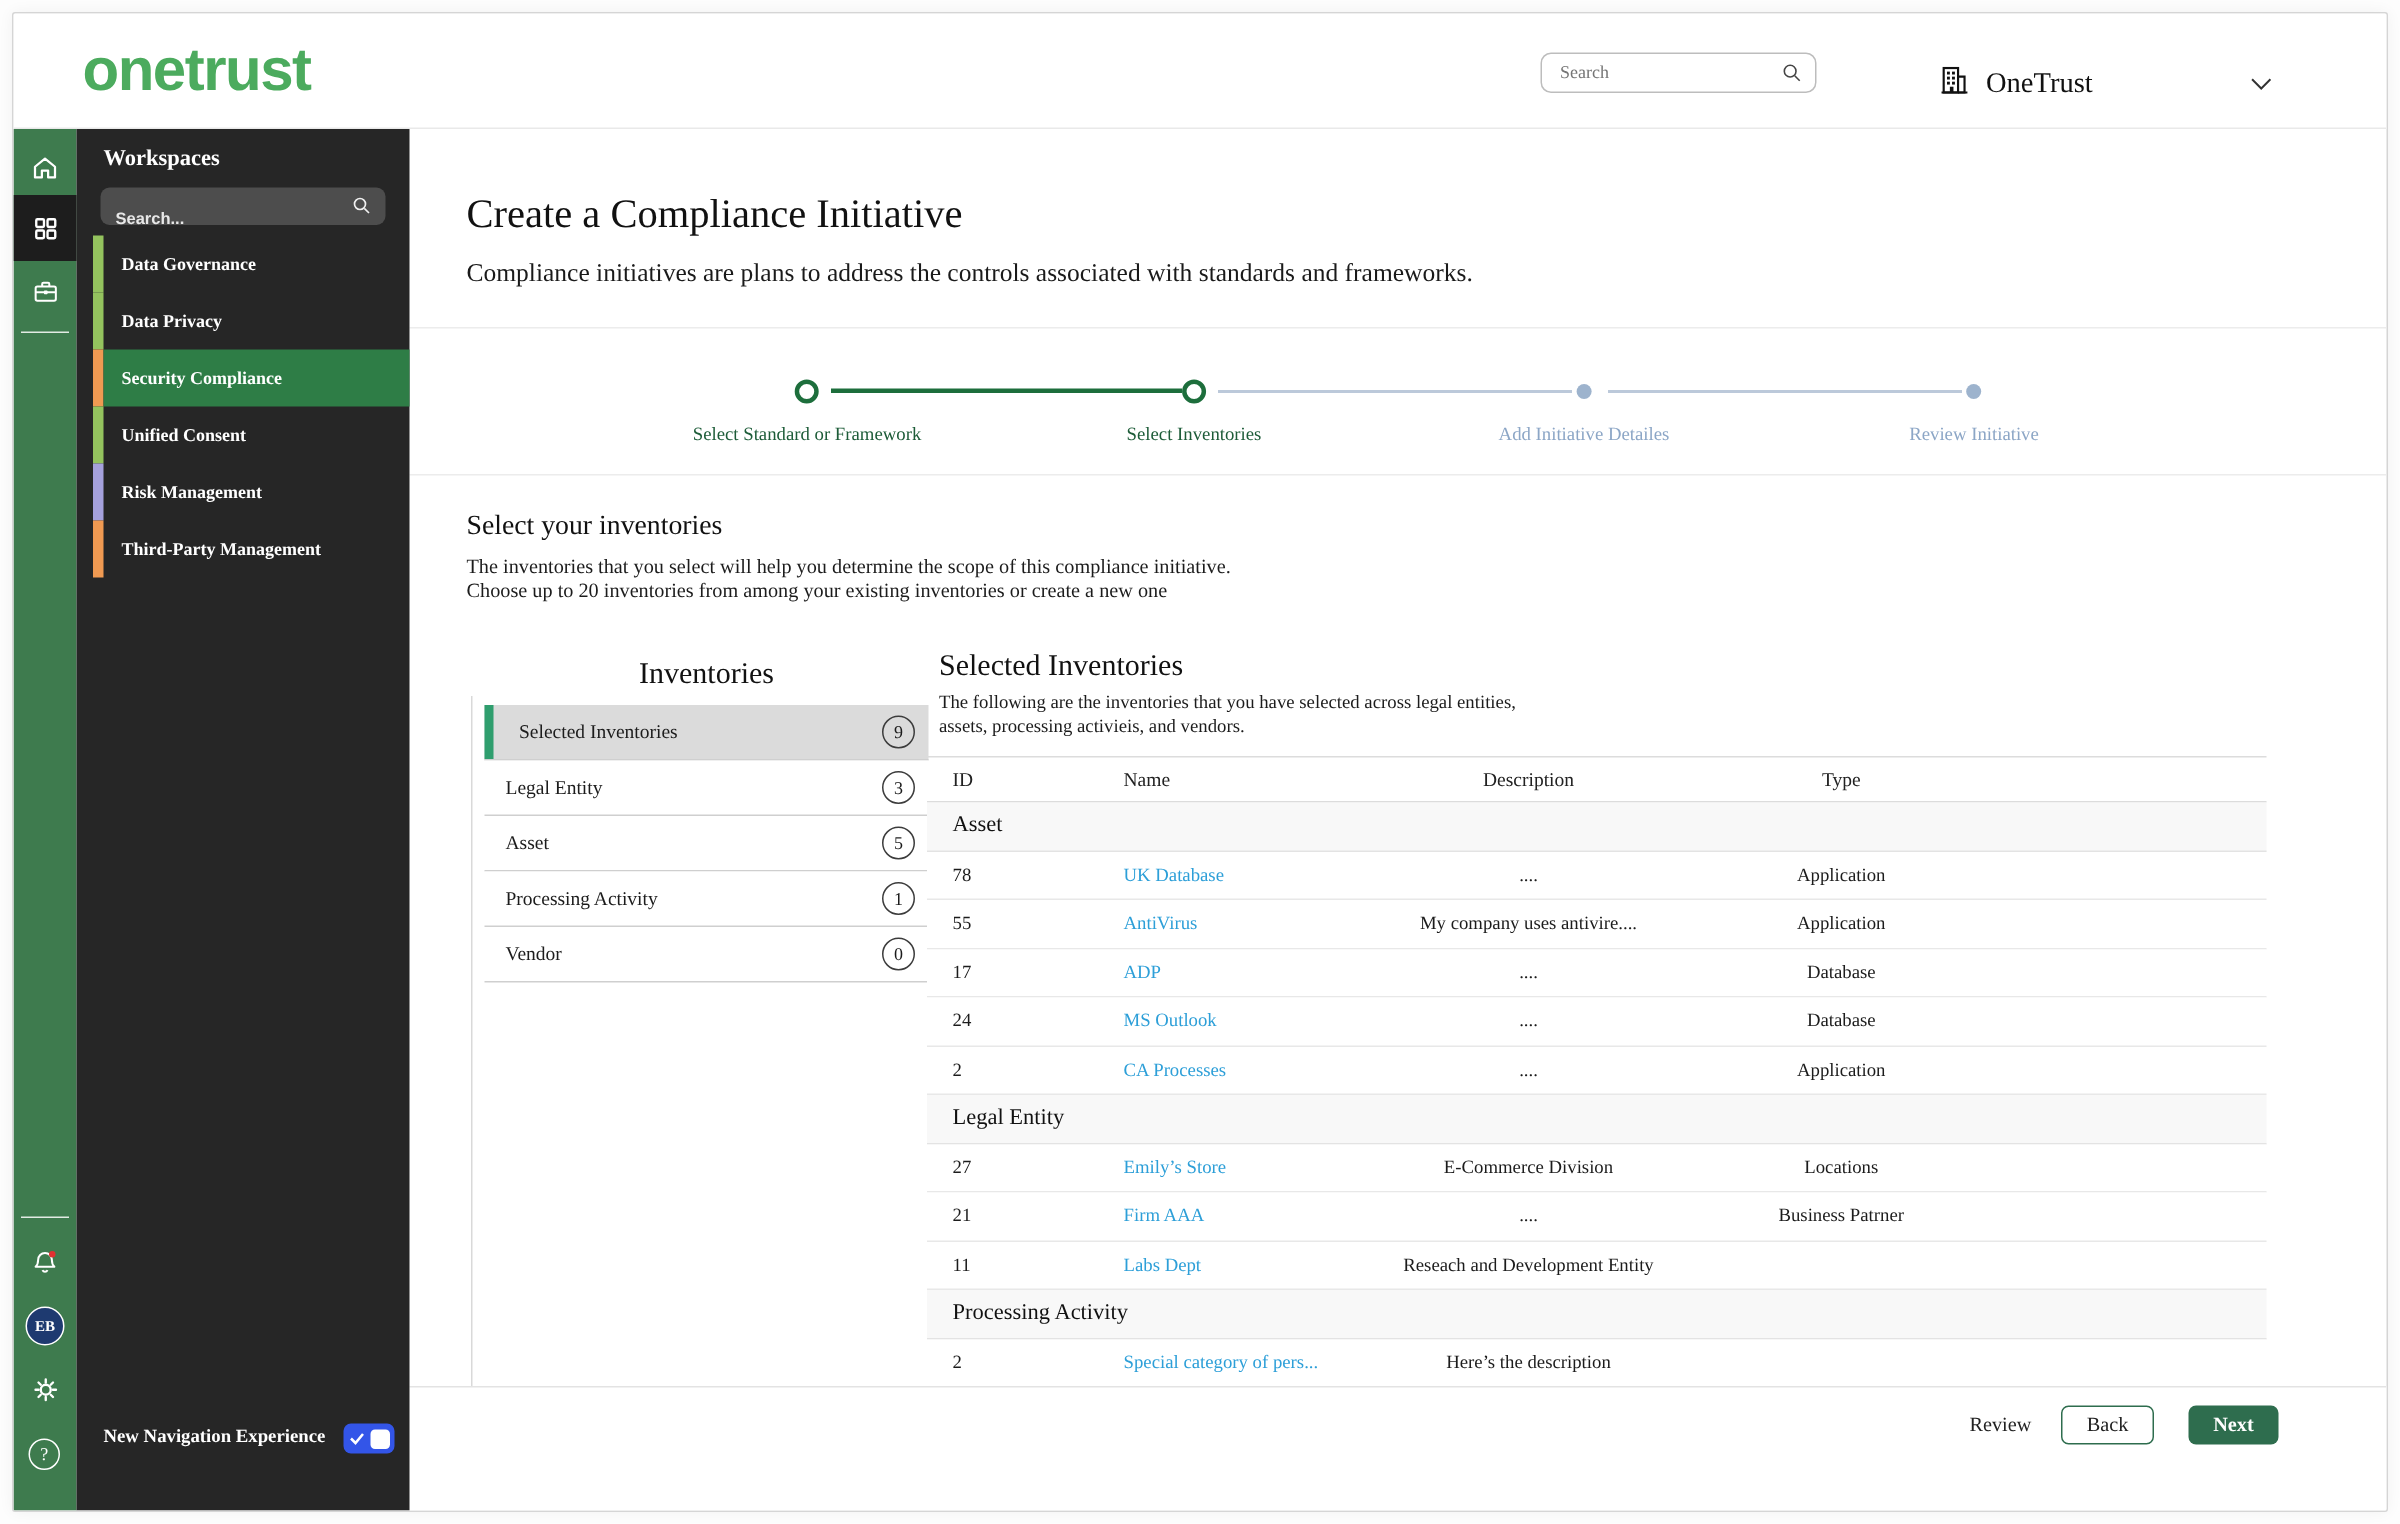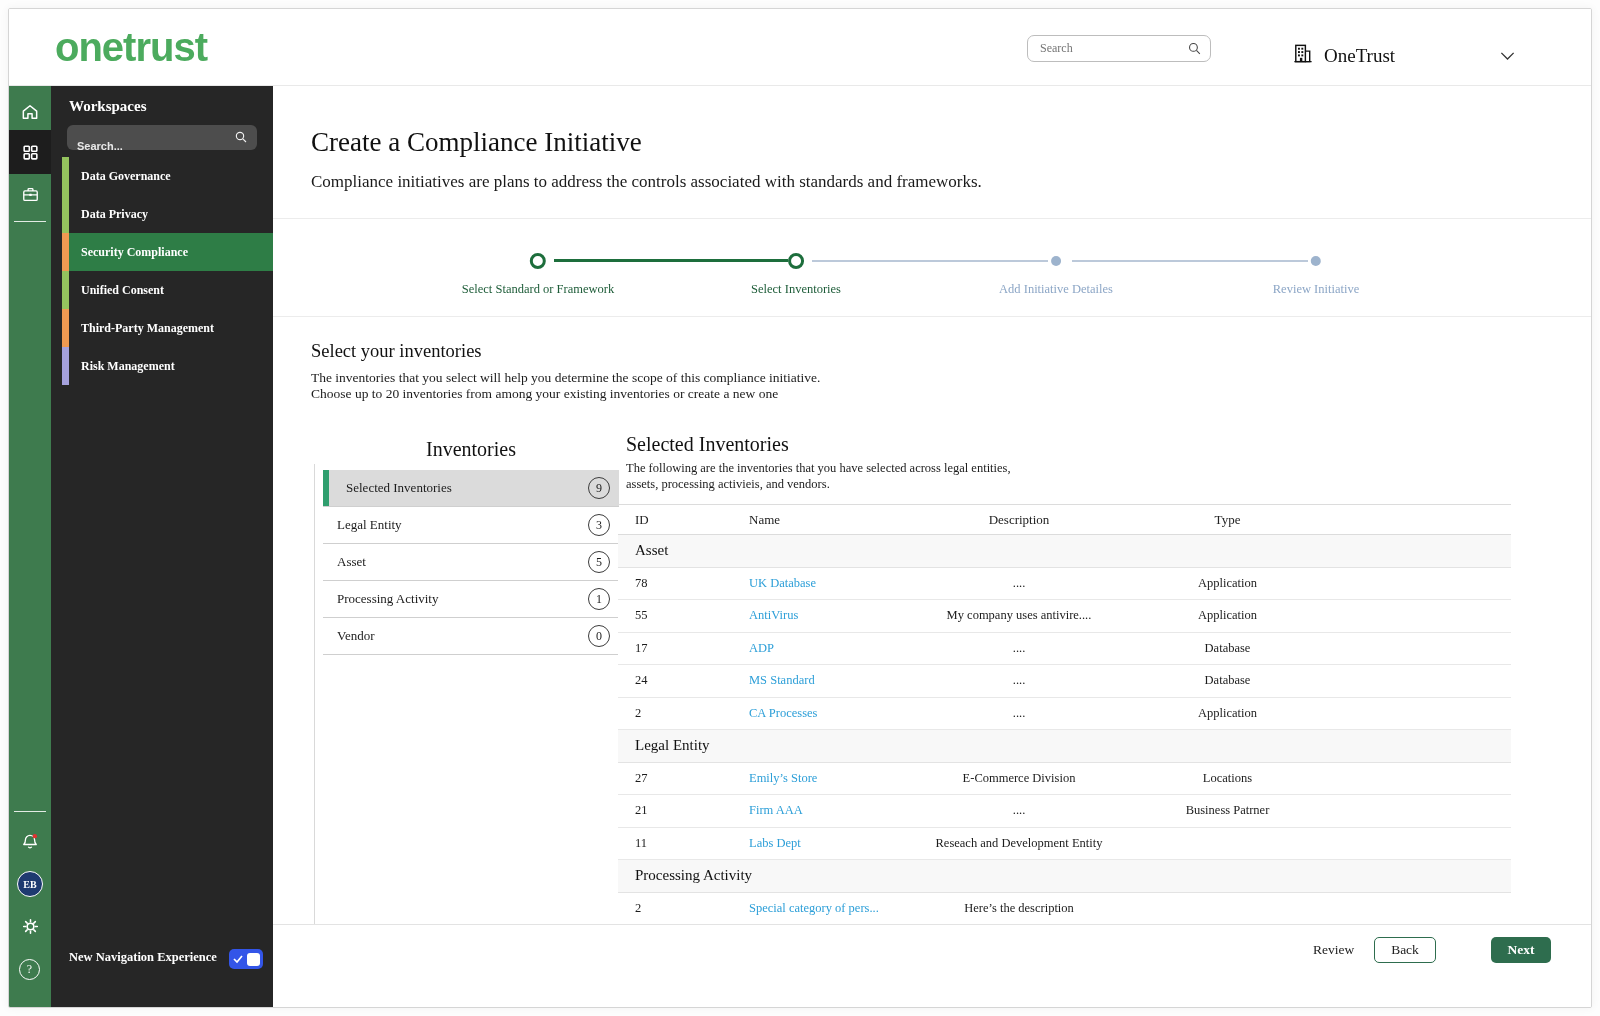--- a/index.html
+++ b/index.html
@@ -96,21 +96,21 @@
   .t-row .c { font-size:12.5px; color:#1c1c1c; }
   .link { color:#2d9fd8; cursor:pointer; }
 
   
   .footer { position:absolute; left:264px; right:0; bottom:0; height:83px; background:#fff; border-top:1px solid #e3e3e3; z-index:2; }
   .btn-cancel { position:absolute; left:1296px; top:928px; height:26px; padding:0 8px; background:transparent; border:0;
                 font-family:"Liberation Serif",serif; font-size:13.5px; color:#222; z-index:3; cursor:pointer; }
   .btn-back { position:absolute; left:1365px; top:928px; width:62px; height:26px; background:#fff; border:1.5px solid #2e6d4e;
               border-radius:5px; font-family:"Liberation Serif",serif; font-size:13.5px; color:#222; z-index:3; cursor:pointer; }
   .btn-next { position:absolute; left:1450px; top:928px; width:60px; height:26px; background:#2e6d4e; border:0;
-              border-radius:5px; font-family:"Liberation Serif",serif; font-size:13.5px; font-weight:700; color:#fff; z-index:3; cursor:pointer;margin-left:32px; }
+              border-radius:5px; font-family:"Liberation Serif",serif; font-size:13.5px; font-weight:700; color:#fff; z-index:3; cursor:pointer; }
 </style>
 </head>
 <body>
 
 <div class="window">
 
   <div class="header">
     <div class="logo">onetrust</div>
     <div class="hsearch">
       <input type="text" placeholder="Search" style="">
@@ -219,26 +219,26 @@
       <div class="ws-item selected">
         <div class="bar" style="background-color: rgb(240, 154, 82);"></div>
         <div class="sel-bg"></div>
           <div class="lbl">Security Compliance</div>
       </div>
       <div class="ws-item">
         <div class="bar" style="background-color: rgb(148, 195, 94);"></div>
         <div class="lbl">Unified Consent</div>
       </div>
       <div class="ws-item">
+        <div class="bar" style="background-color: rgb(165, 161, 220);"></div>
+        <div class="lbl">Risk Management</div>
+      </div>
+      <div class="ws-item">
         <div class="bar" style="background-color: rgb(240, 154, 82);"></div>
         <div class="lbl">Third-Party Management</div>
-      </div>
-      <div class="ws-item">
-        <div class="bar" style="background-color: rgb(165, 161, 220);"></div>
-        <div class="lbl">Risk Management</div>
       </div>
     </div>
     <div class="nav-exp">New Navigation Experience</div>
     <div class="toggle">
       <svg viewBox="0 0 24 24" width="12" height="12">
           <path d="M4 12 L10 18 L20 6" stroke="#fff" stroke-width="3.4" fill="none"></path>
         </svg>
       <span class="knob"></span>
     </div>
   </div>
@@ -332,21 +332,21 @@
     </div>
     <div class="t-row">
       <div class="c id">17</div>
       <div class="c name"><span class="link">ADP</span></div>
       <div class="c desc">....</div>
 
       <div class="c type">Database</div>
     </div>
     <div class="t-row">
       <div class="c id">24</div>
-      <div class="c name"><span class="link">MS Standard</span></div>
+      <div class="c name"><span class="link">MS Outlook</span></div>
       <div class="c desc">....</div>
 
       <div class="c type">Database</div>
     </div>
     <div class="t-row">
       <div class="c id">2</div>
       <div class="c name"><span class="link">CA Processes</span></div>
       <div class="c desc">....</div>
 
       <div class="c type">Application</div>

